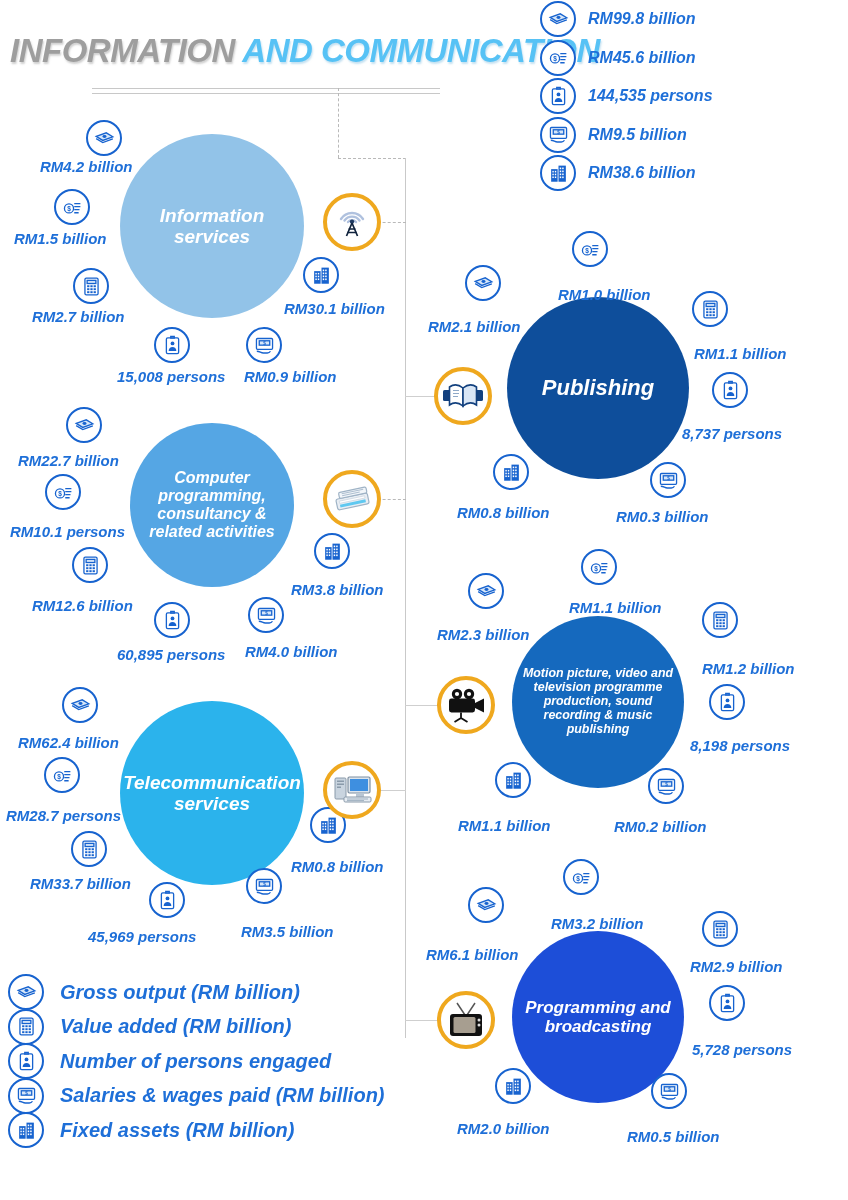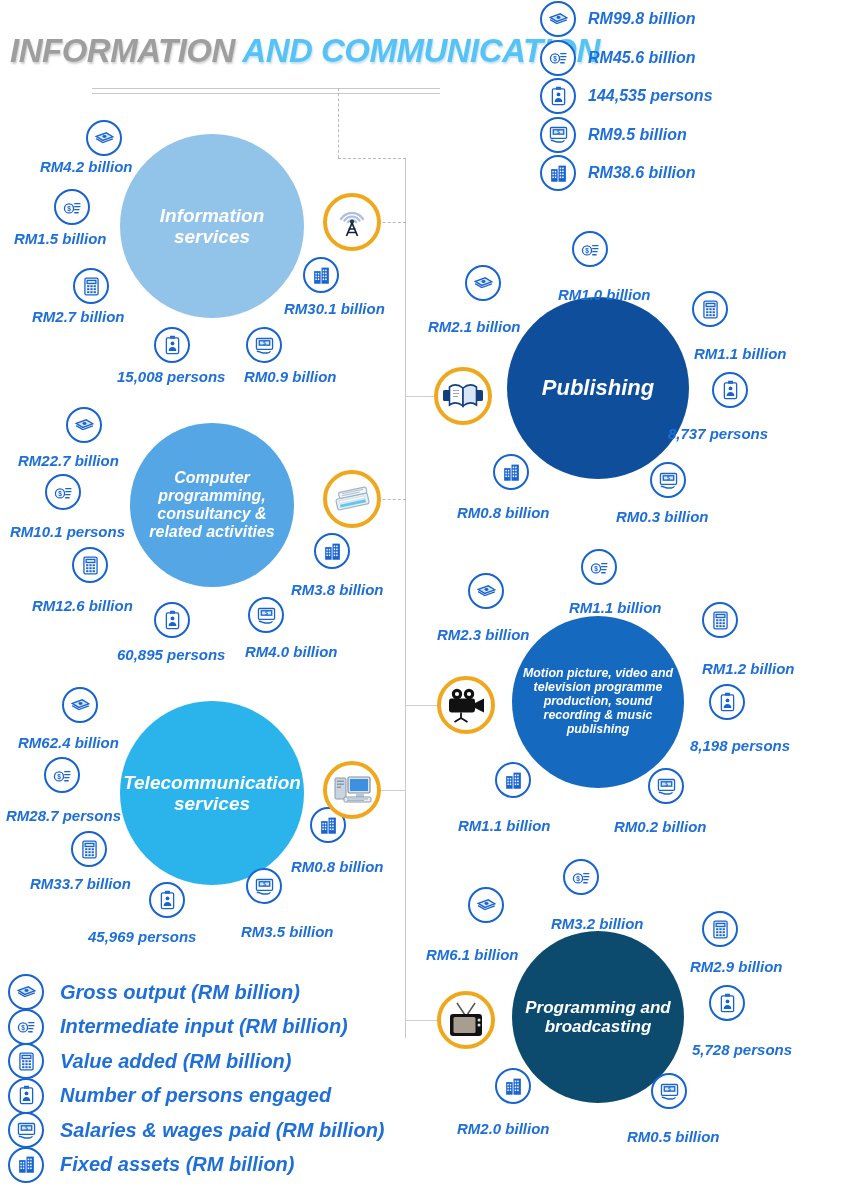--- a/index.html
+++ b/index.html
@@ -545,21 +545,21 @@
         <div class="badge" style="left: 712px; top: 372px;">
           <svg width="21" height="21" viewBox="0 0 24 24">
             <g fill="none" stroke="#1763CF" stroke-width="1.5">
               <rect x="5" y="3.2" width="14" height="18" rx="1.6"></rect>
               <path d="M10 1.6 h4 v2 h-4 z"></path>
             </g>
             <circle cx="12" cy="9.6" r="2.2" fill="#1763CF"></circle>
             <path d="M7.6 18.2 c0-3 2-4.6 4.4-4.6 s4.4 1.6 4.4 4.6 z" fill="#1763CF"></path>
           </svg>
         </div>
-        <div class="val" style="left: 668px; top: 425px;">8,737 persons</div>
+        <div class="val" style="left: 682px; top: 425px;">8,737 persons</div>
         <div class="badge" style="left: 650px; top: 462px;">
           <svg width="21" height="21" viewBox="0 0 24 24">
             <g fill="none" stroke="#1763CF" stroke-width="1.5">
               <rect x="2.8" y="4" width="18.4" height="12.4" rx="1.2"></rect>
               <rect x="6" y="6.6" width="12" height="5" fill="#D6E6F8"></rect>
               <path d="M3.2 18.6 c3.4 0 4.6 2 7.4 2 h4.6 c1.8 0 3-1 3.6-2"></path>
             </g>
             <text x="12" y="11" font-size="5.4" font-family="sans-serif" font-weight="bold" text-anchor="middle" fill="#1763CF">$</text>
           </svg>
         </div>
@@ -689,21 +689,21 @@
               <rect x="13.4" y="12" width="1.7" height="1.9"></rect>
               <rect x="16.2" y="12" width="1.7" height="1.9"></rect>
               <rect x="13.4" y="15.4" width="1.7" height="1.9"></rect>
               <rect x="16.2" y="15.4" width="1.7" height="1.9"></rect>
             </g>
           </svg>
         </div>
         <div class="val" style="left: 458px; top: 817px;">RM1.1 billion</div>
       </div>
       <div>
-        <div class="hub" style="left: 512px; top: 931px; width: 172px; height: 172px; background: #0c4a6e; font-size: 17px;">
+        <div class="hub" style="left: 512px; top: 931px; width: 172px; height: 172px; background: #1d4ed8; font-size: 17px;">
           <span>Programming and broadcasting</span>
         </div>
         <div class="sector-icon" style="left: 437px; top: 991px;">
           <svg width="44" height="40" viewBox="0 0 44 40">
             <path d="M21 15 L13 3 M23 15 L31 3" stroke="#555" stroke-width="1.5" fill="none"></path>
             <rect x="6" y="14" width="32" height="22" rx="3" fill="#111111"></rect>
             <rect x="9.5" y="17" width="22" height="16" rx="1.5" fill="#A79E90"></rect>
             <circle cx="35" cy="20" r="1.5" fill="#ddd"></circle>
             <circle cx="35" cy="25" r="1.5" fill="#ddd"></circle>
           </svg>
@@ -808,32 +808,20 @@
             </g>
             <ellipse cx="12" cy="9.8" rx="2.3" ry="1.7" fill="#1763CF"></ellipse>
           </svg>
         </div>
         <div class="leg-text">Gross output (RM billion)</div>
       </div>
       <div class="leg-row">
         <div class="badge">
           <svg width="21" height="21" viewBox="0 0 24 24">
             <g fill="none" stroke="#1763CF" stroke-width="1.5">
-              <circle cx="8" cy="13" r="5.2" fill="#fff"></circle>
-              <path d="M14 7.5 H21 M14 11 H21 M14 14.5 H20 M14 18 H19"></path>
-            </g>
-            <text x="8" y="16.2" font-size="7.5" font-family="sans-serif" font-weight="bold" text-anchor="middle" fill="#1763CF">$</text>
-          </svg>
-        </div>
-        <div class="leg-text">Intermediate input (RM billion)</div>
-      </div>
-      <div class="leg-row">
-        <div class="badge">
-          <svg width="21" height="21" viewBox="0 0 24 24">
-            <g fill="none" stroke="#1763CF" stroke-width="1.5">
               <rect x="4.5" y="2.5" width="15" height="19" rx="1.6"></rect>
               <rect x="7" y="5" width="10" height="3.6" fill="#D6E6F8"></rect>
             </g>
             <g fill="#1763CF">
               <rect x="7" y="10.6" width="2.6" height="2.2"></rect>
               <rect x="10.7" y="10.6" width="2.6" height="2.2"></rect>
               <rect x="14.4" y="10.6" width="2.6" height="2.2"></rect>
               <rect x="7" y="14" width="2.6" height="2.2"></rect>
               <rect x="10.7" y="14" width="2.6" height="2.2"></rect>
               <rect x="14.4" y="14" width="2.6" height="2.2"></rect>

